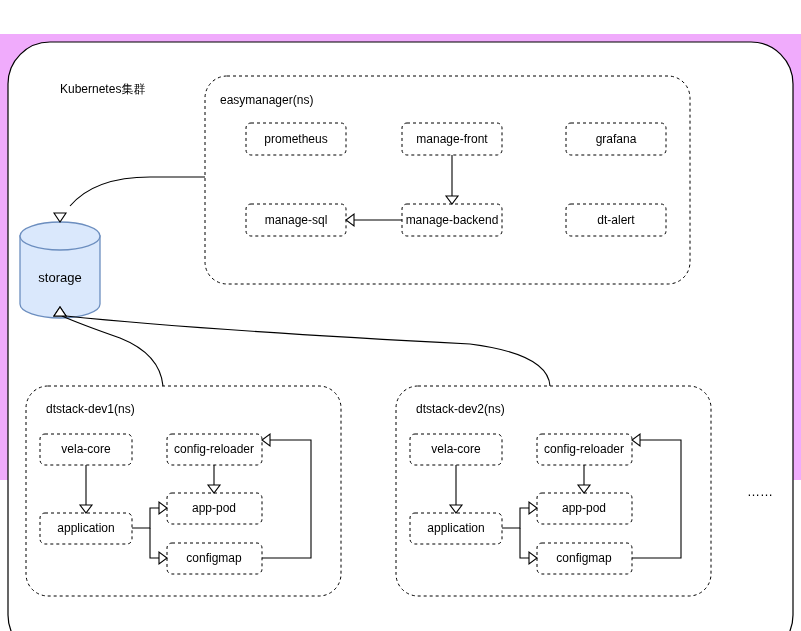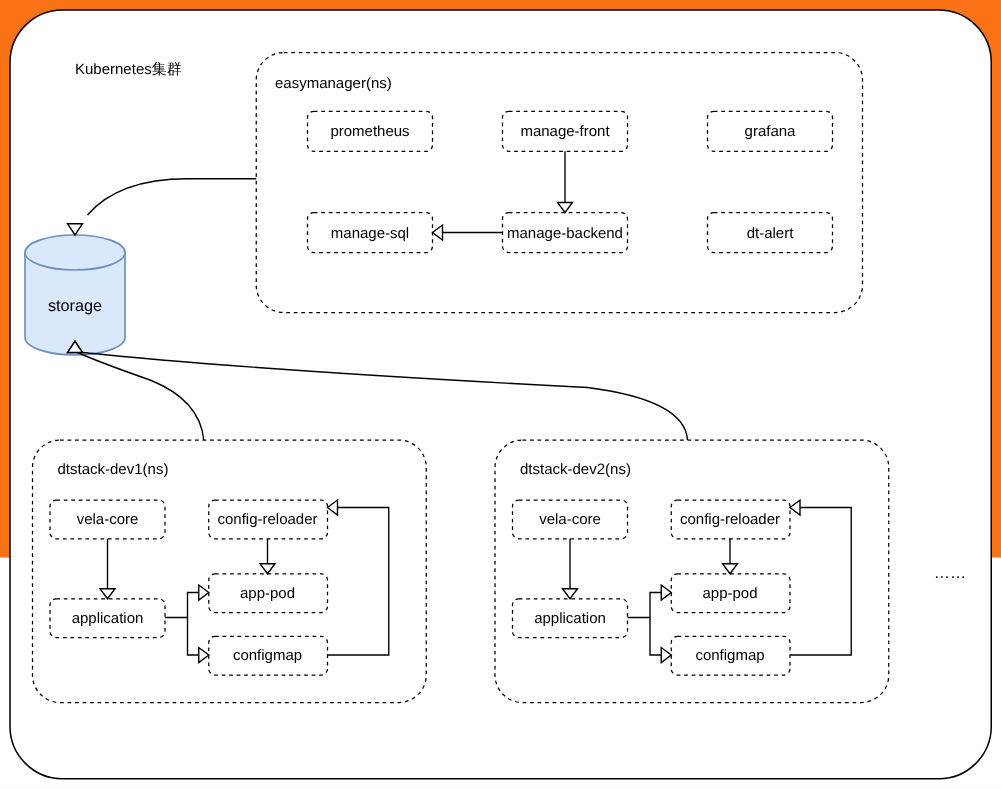--- a/index.html
+++ b/index.html
@@ -10,21 +10,22 @@
   body {
     width: 801px;
     height: 631px;
     font-family: "Liberation Sans", sans-serif;
     overflow: hidden;
   }
   #diagram-root {
     position: relative;
     width: 801px;
     height: 446px;
-    background: #f97316;
+    background: #f0abfc;
+    margin-top: 34px;
   }
   svg#diagram {
     display: block;
     width: 801px;
     height: 631px;
   }
   .node-label {
     font-family: "Liberation Sans", sans-serif;
     font-size: 12px;
     fill: #000000;

